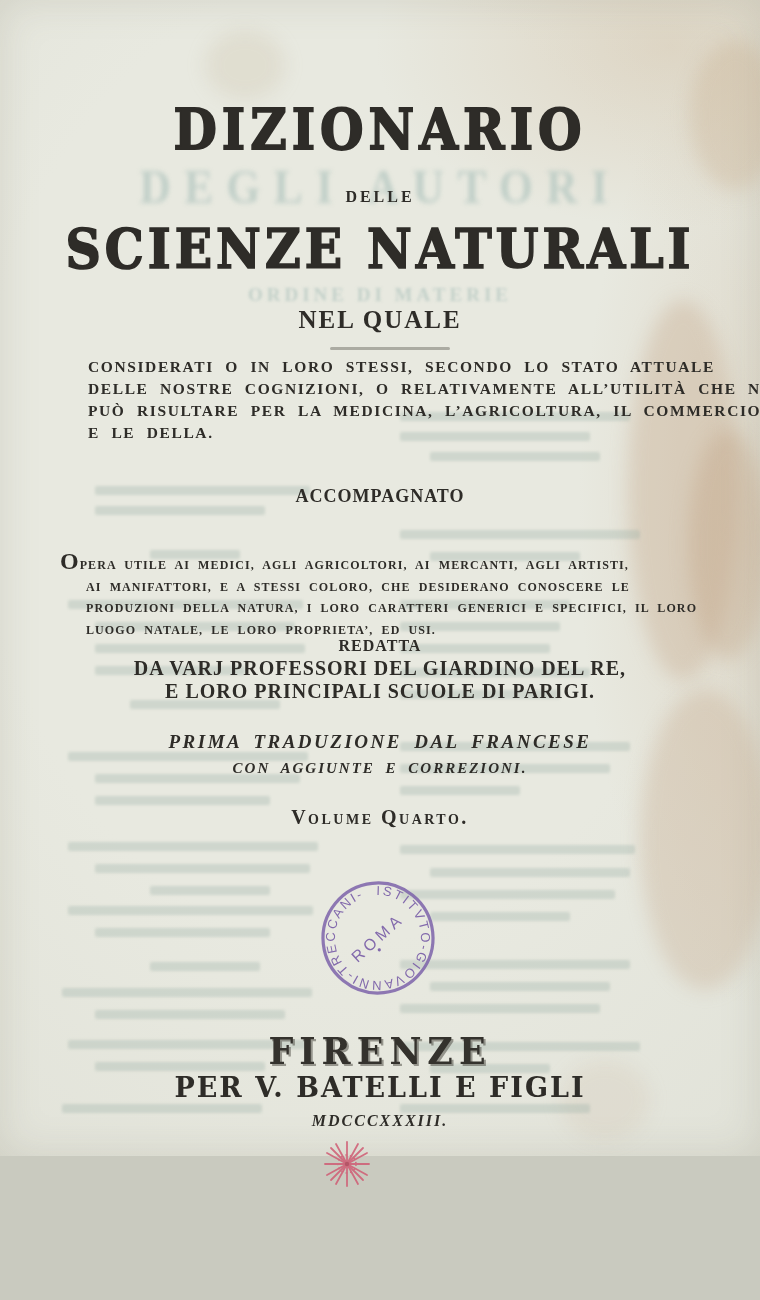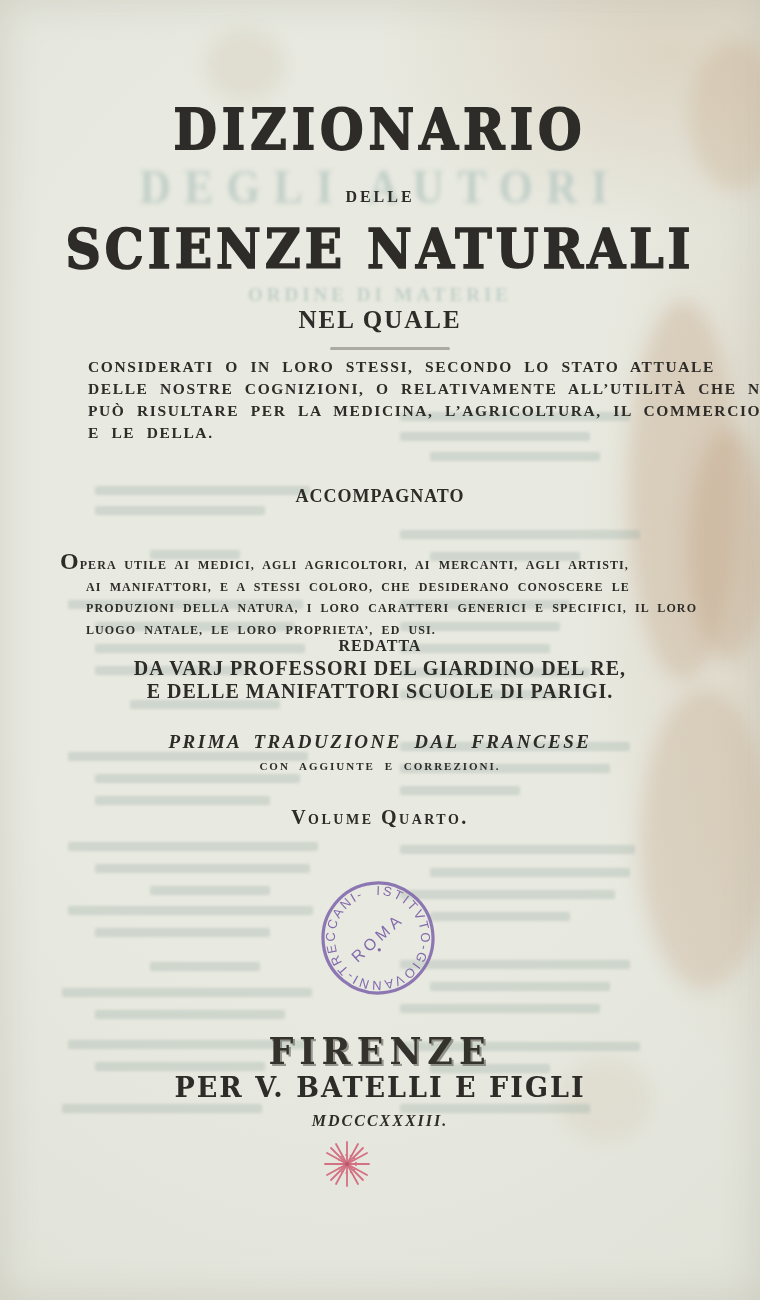--- a/index.html
+++ b/index.html
@@ -1,18 +1,18 @@
 <!DOCTYPE html>
 <html><head>
 <meta charset="utf-8">
 <style>
   html,body{margin:0;padding:0;}
   body{width:760px;height:1300px;overflow:hidden;background:#c9cabf;}
   .page{
-    position:relative;width:760px;height:1300px;
+    position:relative;width:760px;height:1156px;
     background:
       radial-gradient(ellipse 420px 260px at 88% 4%, rgba(205,180,148,.35), rgba(205,180,148,0) 70%),
       radial-gradient(ellipse 260px 700px at 100% 45%, rgba(198,172,142,.28), rgba(198,172,142,0) 70%),
       radial-gradient(ellipse 900px 1200px at 45% 40%, #e8e9e0 40%, #dfe0d6 85%, #d6d7cc 100%),
       #e5e6dd;
     font-family:"Liberation Serif","DejaVu Serif",serif;
     color:#2e2c28;
     box-shadow: inset 0 0 40px rgba(120,115,95,.18);
   }
   .abs{position:absolute;left:0;right:0;text-align:center;white-space:nowrap;}
@@ -50,21 +50,21 @@
   .t-accomp2{top:506px;font-weight:bold;font-size:20px;letter-spacing:1px;}
 
   .opera{top:551px;font-size:12px;letter-spacing:1.1px;word-spacing:4px;line-height:21.5px;}
   .opera .ind{padding-left:26px;}
 
   .t-redatta{top:637px;font-weight:bold;font-size:16px;letter-spacing:1px;}
   .t-redatta2{top:657px;font-weight:bold;font-size:20px;letter-spacing:1px;}
   .t-redatta3{top:680px;font-weight:bold;font-size:20px;letter-spacing:1px;}
 
   .t-trad1{top:731px;font-style:italic;font-weight:bold;font-size:19px;letter-spacing:2.5px;word-spacing:5px;}
-  .t-trad2{top:760px;font-weight:bold;font-size:11px;letter-spacing:2px;word-spacing:5px;}
+  .t-trad2{top:760px;font-style:italic;font-weight:bold;font-size:15px;letter-spacing:2px;word-spacing:5px;}
 
   .t-volume{top:806px;font-size:20px;font-weight:600;letter-spacing:2.5px;font-variant:small-caps;}
 
   .t-city{top:1030px;font-family:"DejaVu Serif","Liberation Serif",serif;font-weight:bold;font-size:35px;letter-spacing:6px;color:#34322d;text-shadow:2px 2px 0 rgba(70,68,60,.5);transform:scaleY(1.05);}
   .t-pub{top:1072px;font-family:"DejaVu Serif","Liberation Serif",serif;font-weight:bold;font-size:27px;letter-spacing:2px;transform:scaleY(1.05);}
   .t-year{top:1112px;font-style:italic;font-weight:600;font-size:16px;letter-spacing:2px;}
 
   .stamp{position:absolute;left:316px;top:876px;width:124px;height:124px;opacity:.92;}
   .starburst{position:absolute;left:323px;top:1140px;width:48px;height:48px;opacity:.85;}
 </style>
@@ -148,21 +148,21 @@
 
   <div class="para opera">
     <div class="ln lead">OPERA UTILE AI MEDICI, AGLI AGRICOLTORI, AI MERCANTI, AGLI ARTISTI,</div>
     <div class="ln ind">AI MANIFATTORI, E A STESSI COLORO, CHE DESIDERANO CONOSCERE LE</div>
     <div class="ln ind">PRODUZIONI DELLA NATURA, I LORO CARATTERI GENERICI E SPECIFICI, IL LORO</div>
     <div class="ln ind">LUOGO NATALE, LE LORO PROPRIETA’, ED USI.</div>
   </div>
 
   <div class="abs t-redatta">REDATTA</div>
   <div class="abs t-redatta2">DA VARJ PROFESSORI DEL GIARDINO DEL RE,</div>
-  <div class="abs t-redatta3">E DELLE MANIFATTORI SCUOLE DI PARIGI.</div>
+  <div class="abs t-redatta3">E LORO PRINCIPALI SCUOLE DI PARIGI.</div>
 
   <div class="abs t-trad1">PRIMA TRADUZIONE DAL FRANCESE</div>
   <div class="abs t-trad2">CON AGGIUNTE E CORREZIONI.</div>
 
   <div class="abs t-volume">Volume Quarto.</div>
 
   <svg class="stamp" viewBox="0 0 124 124">
     <g transform="rotate(-6 62 62)">
       <circle cx="62" cy="62" r="55" fill="none" stroke="#7a5fa8" stroke-width="3.2" opacity=".9"></circle>
       <defs>

